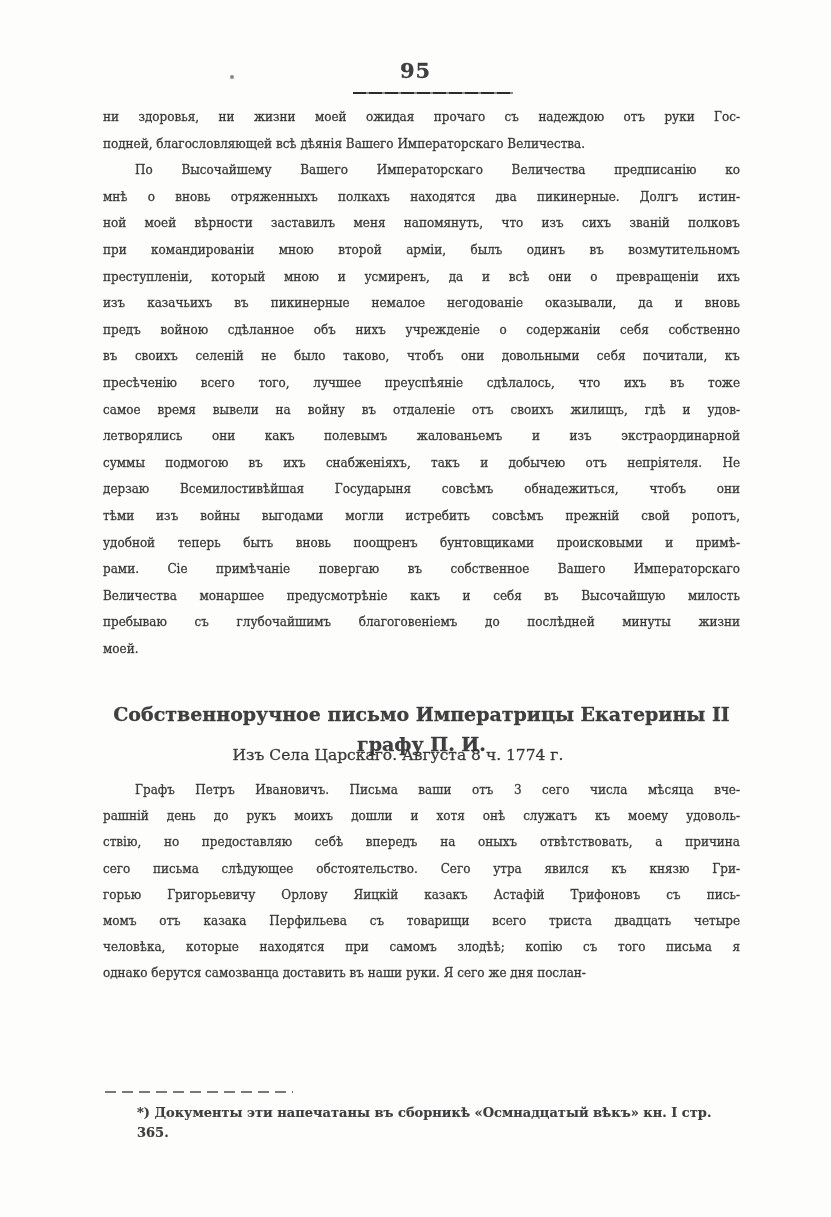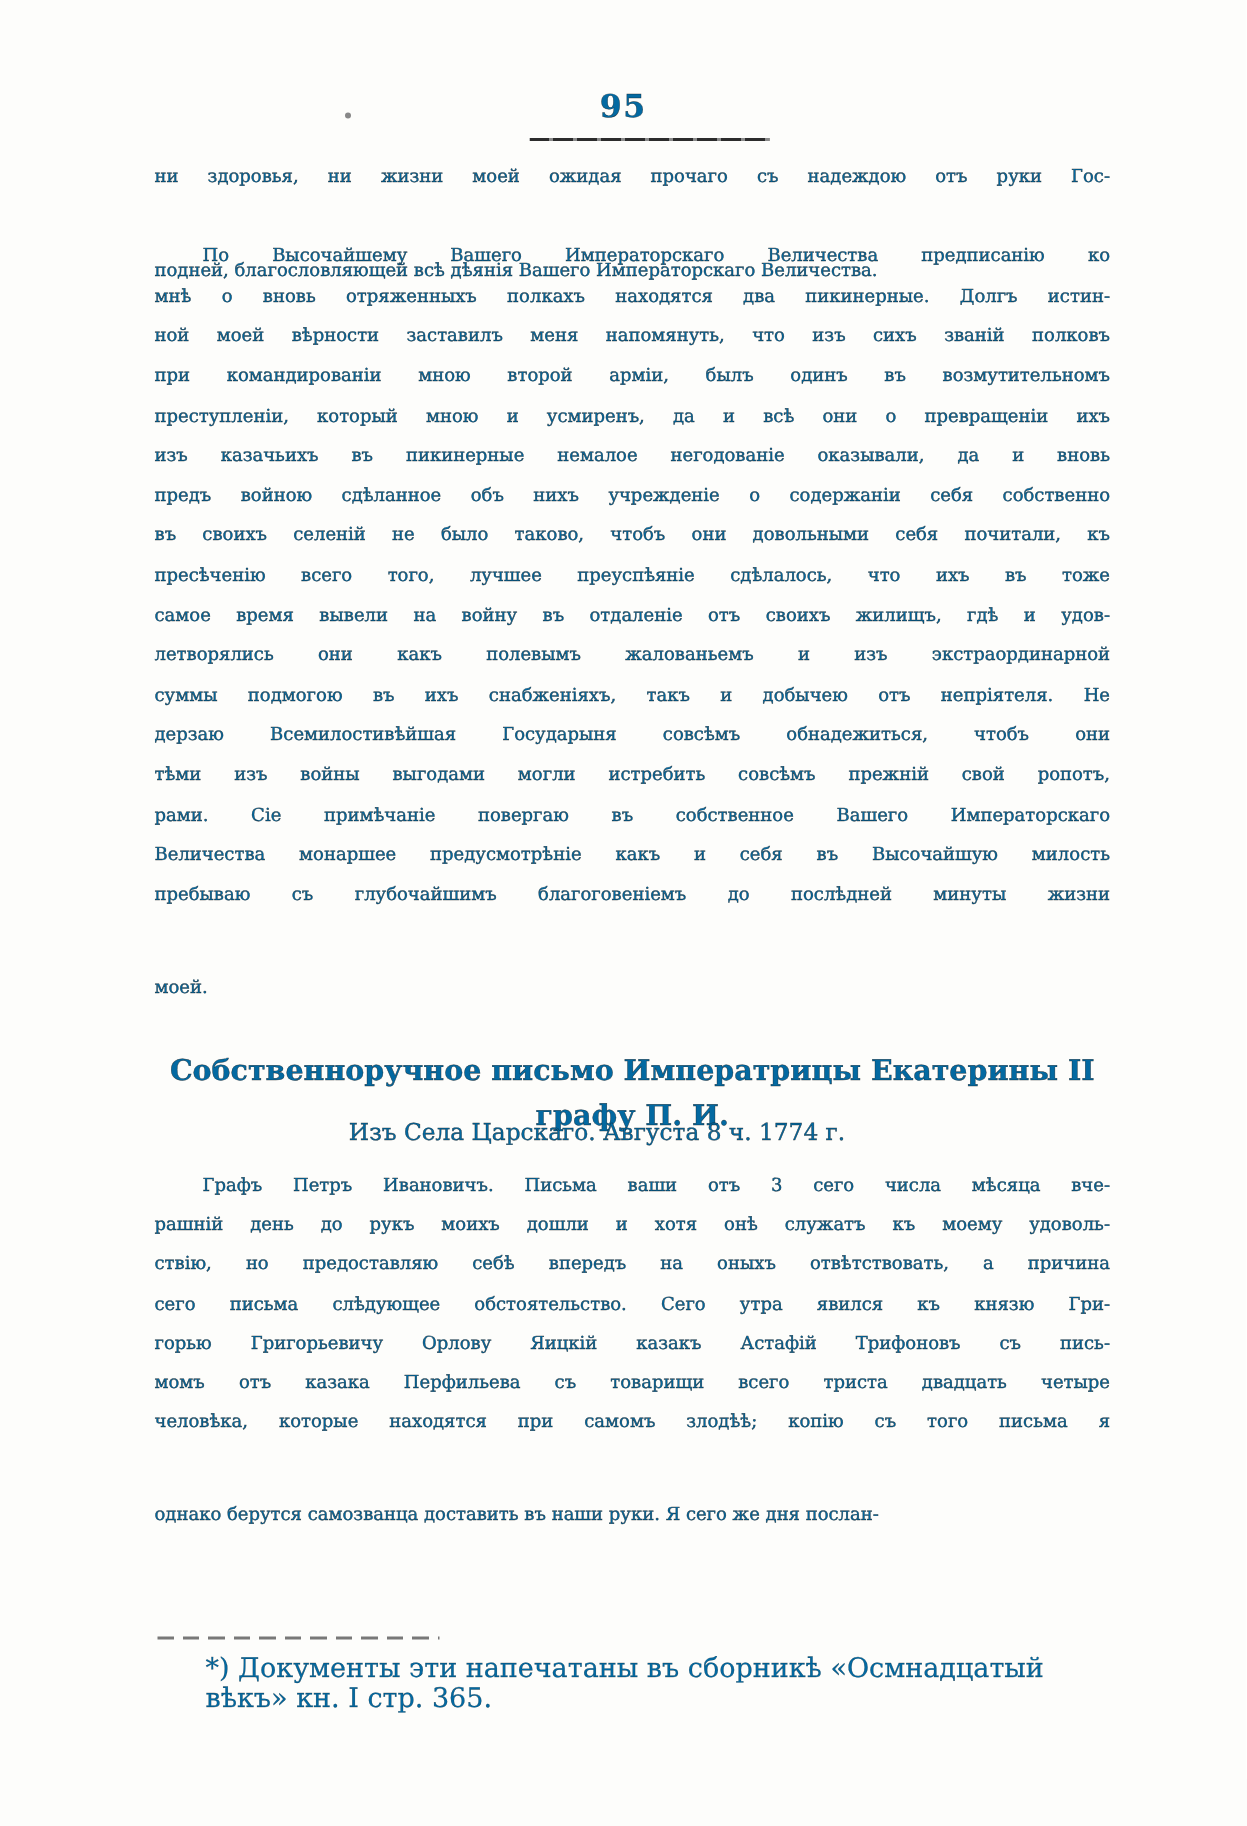--- a/index.html
+++ b/index.html
@@ -1,21 +1,21 @@
 <!DOCTYPE html>
 <html><head>
 <meta charset="utf-8">
 <style>
   html,body{margin:0;padding:0;background:#ffffff;}
   .page{
     position:relative;
     width:831px;height:1217px;
     background:#fdfdfb;
     font-family:"DejaVu Serif","Liberation Serif",serif;
-    color:#0369a1;
+    color:#404040;
     overflow:hidden;
     -webkit-text-stroke:0.3px rgba(25,25,25,0.75);
   }
   .pagenum{
     position:absolute;top:58px;left:0;width:100%;
     text-align:center;font-size:21px;font-weight:bold;
     letter-spacing:1px;
   }
   .pagenum-rule{
     position:absolute;top:92px;left:353px;width:160px;height:2px;
@@ -24,41 +24,41 @@
   .speck{
     position:absolute;top:75px;left:230px;width:4px;height:4px;
     background:#4a4a4a;border-radius:50%;opacity:.65;
   }
   .col{
     position:absolute;left:103px;width:637px;
     font-size:12px;line-height:26.6px;
   }
   .tline{white-space:normal;overflow:hidden;}
   .justify .tline{text-align:justify;text-align-last:justify;}
-  .justify .tline:last-child{text-align-last:left;margin-top:36px;}
+  .justify .tline:last-child{text-align-last:left;}
   .indent-first .tline:first-child{text-indent:32px;}
   .continuation{top:104px;}
   .report{top:157.2px;}
   .heading{
     top:676px;font-weight:bold;font-size:19px;line-height:30px;
   }
   .heading .tline{text-align:center;margin-top:23px;}
   .dateline{
     position:absolute;left:103px;top:746px;width:590px;
     text-align:center;font-size:15.5px;
   }
   .letter{top:777px;line-height:26.2px;}
   .fnrule{
     position:absolute;left:105px;top:1091px;width:188px;height:2px;
     background:repeating-linear-gradient(90deg,#4c4c4c 0 11px,transparent 11px 17px);
     opacity:.75;
   }
   .footnote{
     position:absolute;left:103px;top:1103px;width:620px;
-    font-size:18px;font-weight:normal;line-height:20px;
+    font-size:13px;font-weight:bold;line-height:20px;
     padding-left:34px;box-sizing:border-box;
     -webkit-text-stroke:0.2px rgba(25,25,25,0.6);
   }
 </style>
 </head>
 <body>
 
 <div class="page">
 
   <div class="pagenum">95</div>
@@ -78,20 +78,21 @@
       <div class="tline">преступленіи, который мною и усмиренъ, да и всѣ они о превращеніи ихъ</div>
       <div class="tline">изъ казачьихъ въ пикинерные немалое негодованіе оказывали, да и вновь</div>
       <div class="tline">предъ войною сдѣланное объ нихъ учрежденіе о содержаніи себя собственно</div>
       <div class="tline">въ своихъ селеній не было таково, чтобъ они довольными себя почитали, къ</div>
       <div class="tline">пресѣченію всего того, лучшее преуспѣяніе сдѣлалось, что ихъ въ тоже</div>
       <div class="tline">самое время вывели на войну въ отдаленіе отъ своихъ жилищъ, гдѣ и удов-</div>
       <div class="tline">летворялись они какъ полевымъ жалованьемъ и изъ экстраординарной</div>
       <div class="tline">суммы подмогою въ ихъ снабженіяхъ, такъ и добычею отъ непріятеля. Не</div>
       <div class="tline">дерзаю Всемилостивѣйшая Государыня совсѣмъ обнадежиться, чтобъ они</div>
       <div class="tline">тѣми изъ войны выгодами могли истребить совсѣмъ прежній свой ропотъ,</div>
+      <div class="tline">удобной теперь быть вновь поощренъ бунтовщиками происковыми и примѣ-</div>
       <div class="tline">рами. Сіе примѣчаніе повергаю въ собственное Вашего Императорскаго</div>
       <div class="tline">Величества монаршее предусмотрѣніе какъ и себя въ Высочайшую милость</div>
       <div class="tline">пребываю съ глубочайшимъ благоговеніемъ до послѣдней минуты жизни</div>
       <div class="tline">моей.</div>
     </div>
 
   <div class="col heading">
       <div class="tline">Собственноручное письмо Императрицы Екатерины II графу П. И.</div>
     </div>
 

